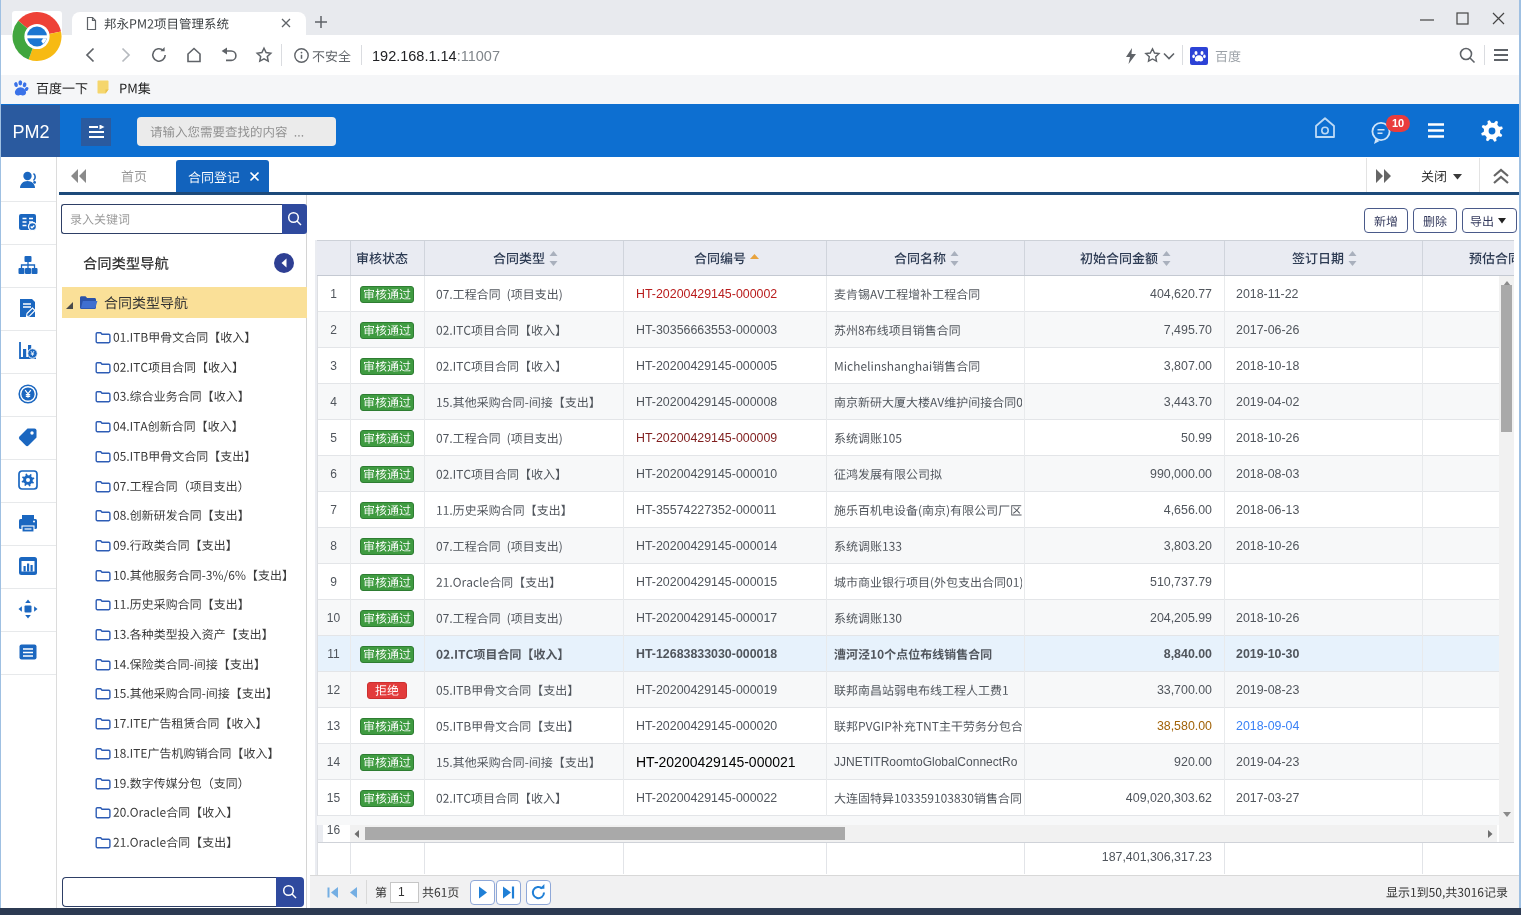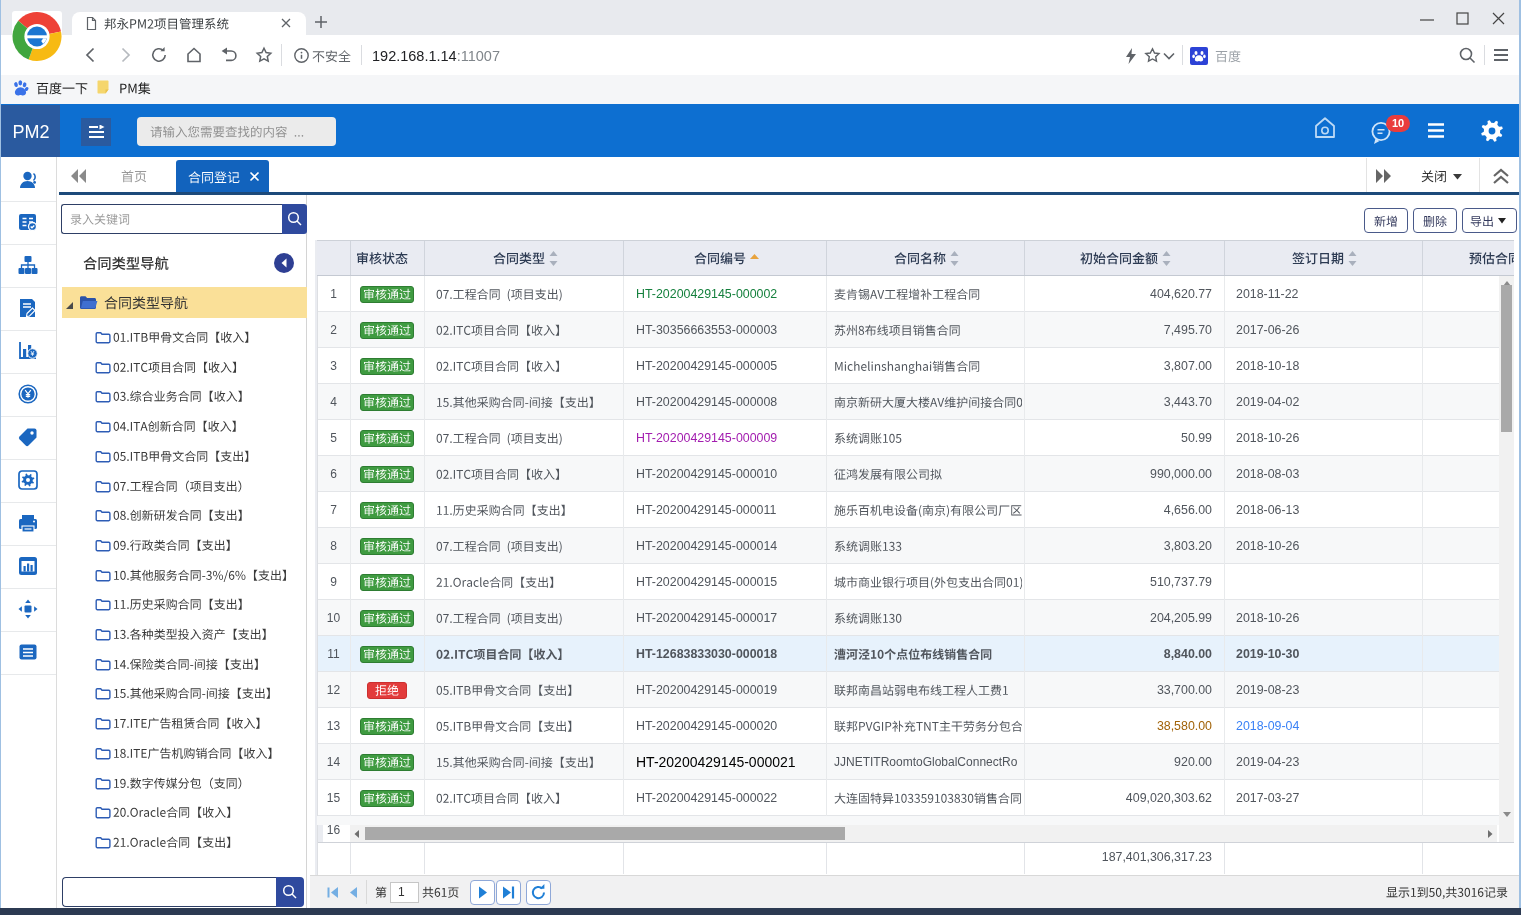--- a/index.html
+++ b/index.html
@@ -1219,21 +1219,21 @@
         <use href="#r34" x="4388"></use>
         <use href="#r150" x="5888"></use>
         <use href="#r5" x="6226"></use>
         <use href="#r6" x="7226"></use>
         <use href="#r73" x="8226"></use>
         <use href="#r74" x="9226"></use>
         <use href="#r151" x="10226"></use>
       </g>
     </svg>
   </div>
-<div style="position:absolute;top:294.0px;left:636px;transform:translate(0,-50%);font-family:'Liberation Sans',sans-serif;font-size:12.4px;font-weight:normal;color:#15803d;white-space:nowrap">HT-20200429145-000002</div>
+<div style="position:absolute;top:294.0px;left:636px;transform:translate(0,-50%);font-family:'Liberation Sans',sans-serif;font-size:12.4px;font-weight:normal;color:#b91c1c;white-space:nowrap">HT-20200429145-000002</div>
 <div style="position:absolute;left:834px;top:285.0px;width:188px;overflow:hidden;height:18px">
     <svg width="147" height="18" viewBox="0 0 147 18" style="display:block">
       <g fill="#50555c" transform="translate(0,13.8) scale(0.012000,-0.012000)">
         <use href="#r152"></use>
         <use href="#r153" x="1000"></use>
         <use href="#r154" x="2000"></use>
         <use href="#r69" x="3000"></use>
         <use href="#r155" x="3608"></use>
         <use href="#r76" x="4183"></use>
         <use href="#r77" x="5183"></use>
@@ -1449,21 +1449,21 @@
         <use href="#r34" x="4388"></use>
         <use href="#r150" x="5888"></use>
         <use href="#r5" x="6226"></use>
         <use href="#r6" x="7226"></use>
         <use href="#r73" x="8226"></use>
         <use href="#r74" x="9226"></use>
         <use href="#r151" x="10226"></use>
       </g>
     </svg>
   </div>
-<div style="position:absolute;top:438.0px;left:636px;transform:translate(0,-50%);font-family:'Liberation Sans',sans-serif;font-size:12.4px;font-weight:normal;color:#a21caf;white-space:nowrap">HT-20200429145-000009</div>
+<div style="position:absolute;top:438.0px;left:636px;transform:translate(0,-50%);font-family:'Liberation Sans',sans-serif;font-size:12.4px;font-weight:normal;color:#7f1d1d;white-space:nowrap">HT-20200429145-000009</div>
 <div style="position:absolute;left:834px;top:429.0px;width:188px;overflow:hidden;height:18px">
     <svg width="68" height="18" viewBox="0 0 68 18" style="display:block">
       <g fill="#50555c" transform="translate(0,13.8) scale(0.012000,-0.012000)">
         <use href="#r9"></use>
         <use href="#r10" x="1000"></use>
         <use href="#r174" x="2000"></use>
         <use href="#r175" x="3000"></use>
         <use href="#r53" x="4000"></use>
         <use href="#r52" x="4555"></use>
         <use href="#r72" x="5110"></use>
@@ -1548,21 +1548,21 @@
         <use href="#r96" x="4388"></use>
         <use href="#r33" x="5388"></use>
         <use href="#r34" x="6388"></use>
         <use href="#r60" x="7388"></use>
         <use href="#r73" x="8388"></use>
         <use href="#r74" x="9388"></use>
         <use href="#r62" x="10388"></use>
       </g>
     </svg>
   </div>
-<div style="position:absolute;top:510.0px;left:636px;transform:translate(0,-50%);font-family:'Liberation Sans',sans-serif;font-size:12.4px;font-weight:normal;color:#50555c;white-space:nowrap">HT-20200429145-000011</div>
+<div style="position:absolute;top:510.0px;left:636px;transform:translate(0,-50%);font-family:'Liberation Sans',sans-serif;font-size:12.4px;font-weight:normal;color:#50555c;white-space:nowrap">HT-35574227352-000011</div>
 <div style="position:absolute;left:834px;top:501.0px;width:188px;overflow:hidden;height:18px">
     <svg width="189" height="18" viewBox="0 0 189 18" style="display:block">
       <g fill="#50555c" transform="translate(0,13.8) scale(0.012000,-0.012000)">
         <use href="#r184"></use>
         <use href="#r185" x="1000"></use>
         <use href="#r14" x="2000"></use>
         <use href="#r111" x="3000"></use>
         <use href="#r186" x="4000"></use>
         <use href="#r187" x="5000"></use>
         <use href="#r188" x="6000"></use>

